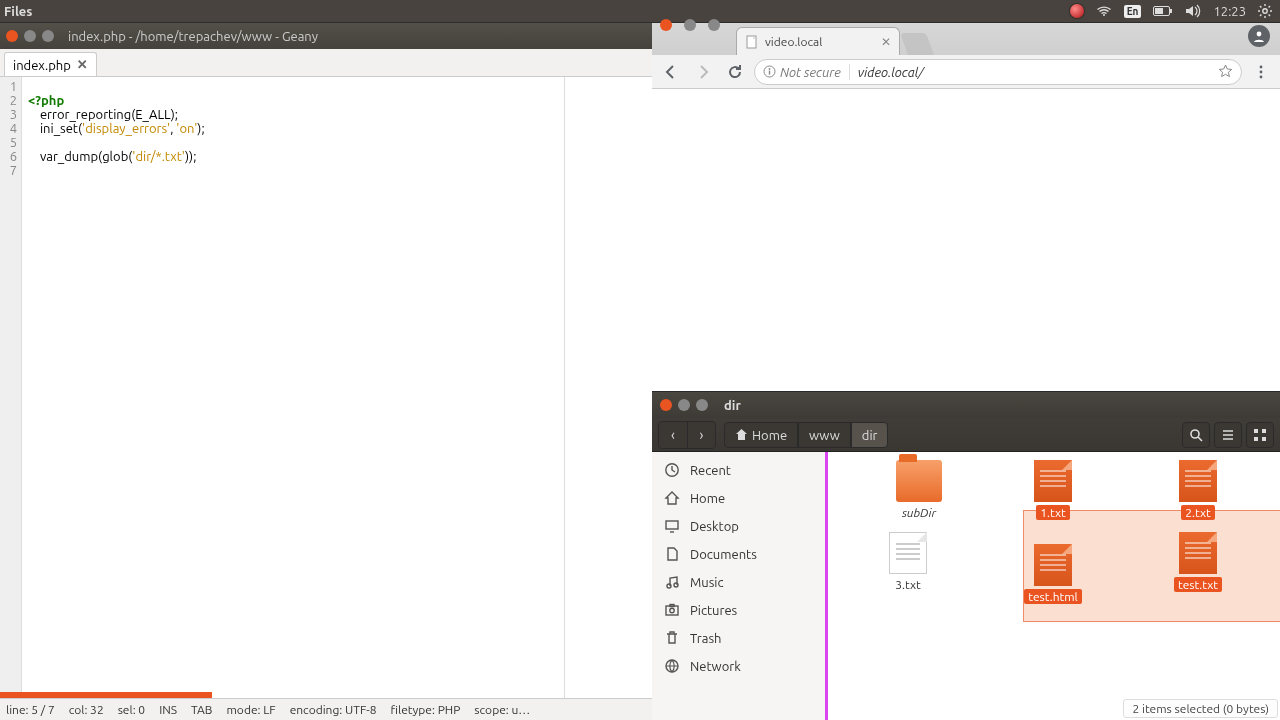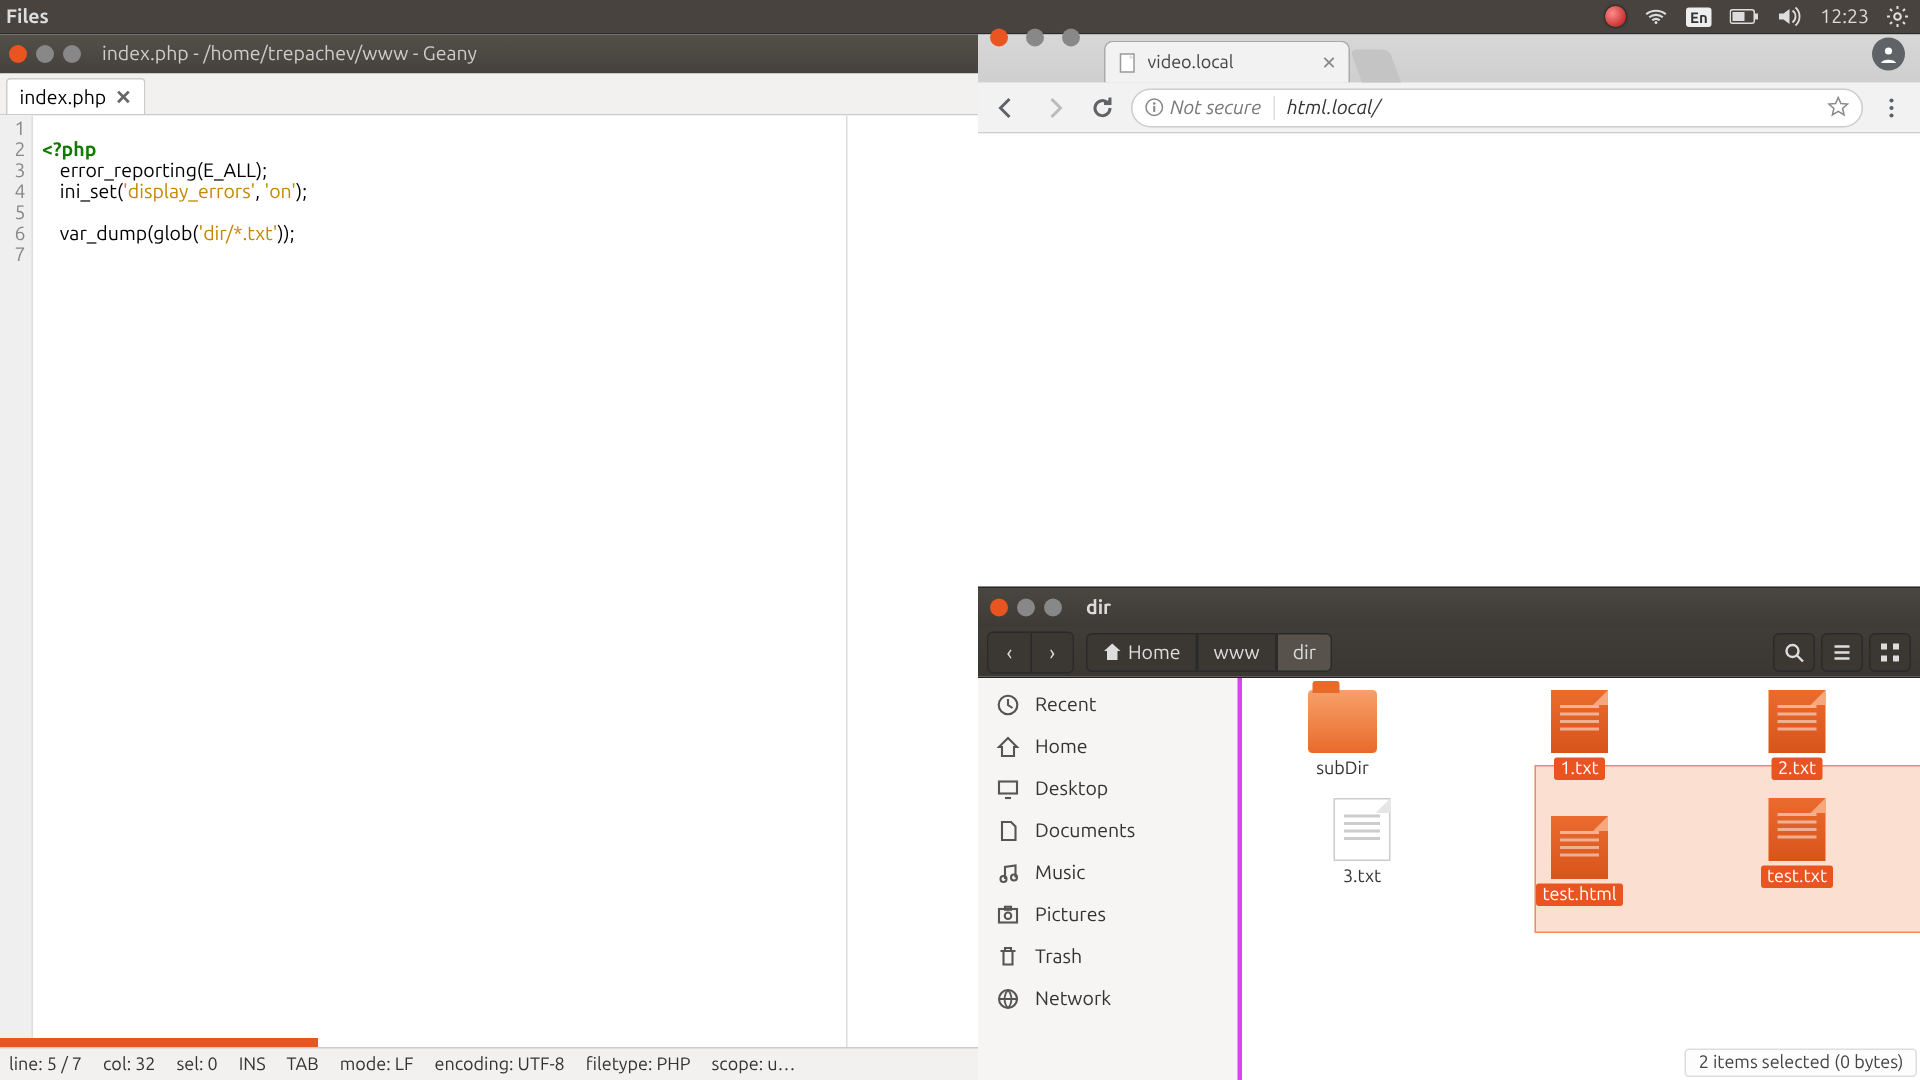--- a/index.html
+++ b/index.html
@@ -211,21 +211,21 @@
       <div class="seg">
         <svg width="13" height="13" viewBox="0 0 13 13">
             <circle cx="6.5" cy="6.5" r="5.5" fill="none" stroke="#888"></circle>
             <circle cx="6.5" cy="4" r="0.9" fill="#888"></circle>
             <rect x="5.8" y="5.6" width="1.4" height="4" fill="#888"></rect>
           </svg>
         <span style="color:#777">Not secure</span>
       </div>
       <div class="sep"></div>
       <div class="seg" style="color:#333">
-          <span>html.local/</span>
+          <span>video.local/</span>
         </div>
       <div style="margin-left:auto" class="seg">
         <svg width="15" height="15" viewBox="0 0 15 15">
             <path d="M7.5 1l1.8 4 4.4.4-3.3 2.9 1 4.3-3.9-2.3-3.9 2.3 1-4.3L1.3 5.4l4.4-.4z" fill="none" stroke="#888"></path>
           </svg>
       </div>
     </div>
     <div class="nav-ico">
       <svg width="16" height="16" viewBox="0 0 16 16">
           <circle cx="8" cy="3" r="1.4" fill="#5f6368"></circle>
@@ -340,21 +340,21 @@
             <circle cx="8" cy="8" r="6" fill="none" stroke="#555" stroke-width="1.4"></circle>
             <path d="M2 8h12M8 2c3 3 3 9 0 12M8 2c-3 3-3 9 0 12" stroke="#555" fill="none" stroke-width="1.2"></path>
           </svg>
           <span>Network</span>
         </div>
     </div>
     <div class="naut-files">
       <div class="selection-rect" style="left:195px; top:58px; width:414px; height:112px;"></div>
       <div class="file-grid">
 
-        <div class="file-item" style="left:2px; top:8px;">
+        <div class="file-item" style="left:26px; top:8px;font-style:italic;">
           <div class="icon">
               <div class="folder-ic"></div>
             </div>
           <span class="label">subDir</span>
         </div>
         <div class="file-item selected" style="left:160px; top:8px;">
           <div class="icon">
               <div class="doc-ic">
                 <div class="doc-lines">
                   <i></i>

